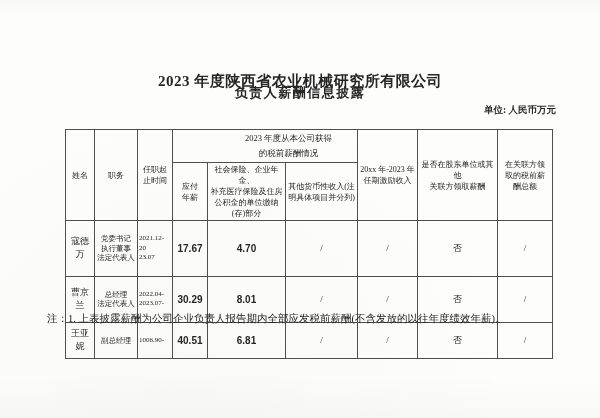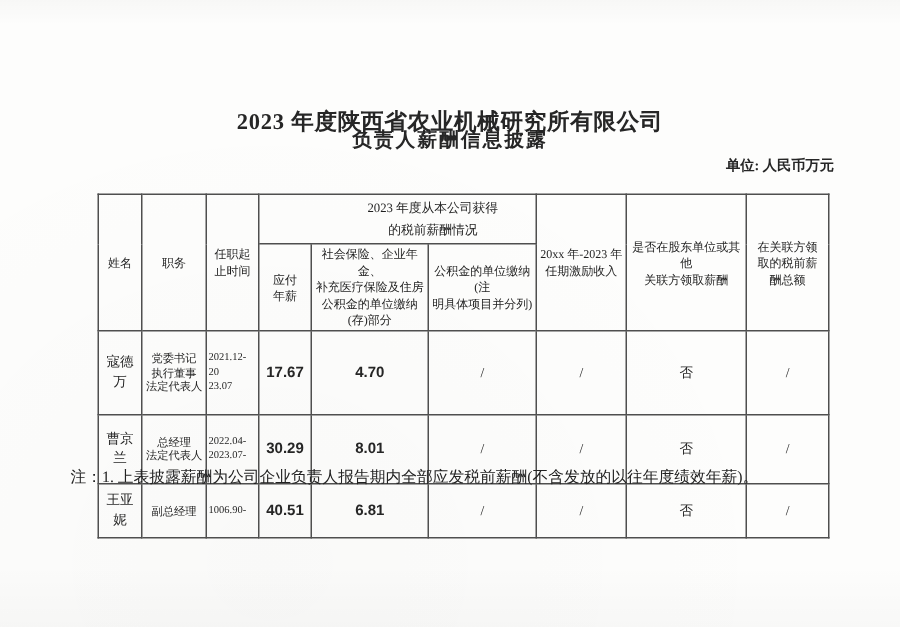--- a/index.html
+++ b/index.html
@@ -96,21 +96,21 @@
 取的税前薪
 酬总额</th>
       </tr>
       <tr class="hdr-row-b">
         <th>应付
 年薪</th>
         <th>社会保险、企业年金、
 补充医疗保险及住房
 公积金的单位缴纳
 (存)部分</th>
-        <th>公积金的单位缴纳(注
+        <th>其他货币性收入(注
 明具体项目并分列)</th>
       </tr>
     </thead>
     <tbody>
       <tr>
         <td class="name-cell">寇德万</td>
         <td class="pos-cell">党委书记
 执行董事
 法定代表人</td>
         <td class="term-cell">2021.12-20

